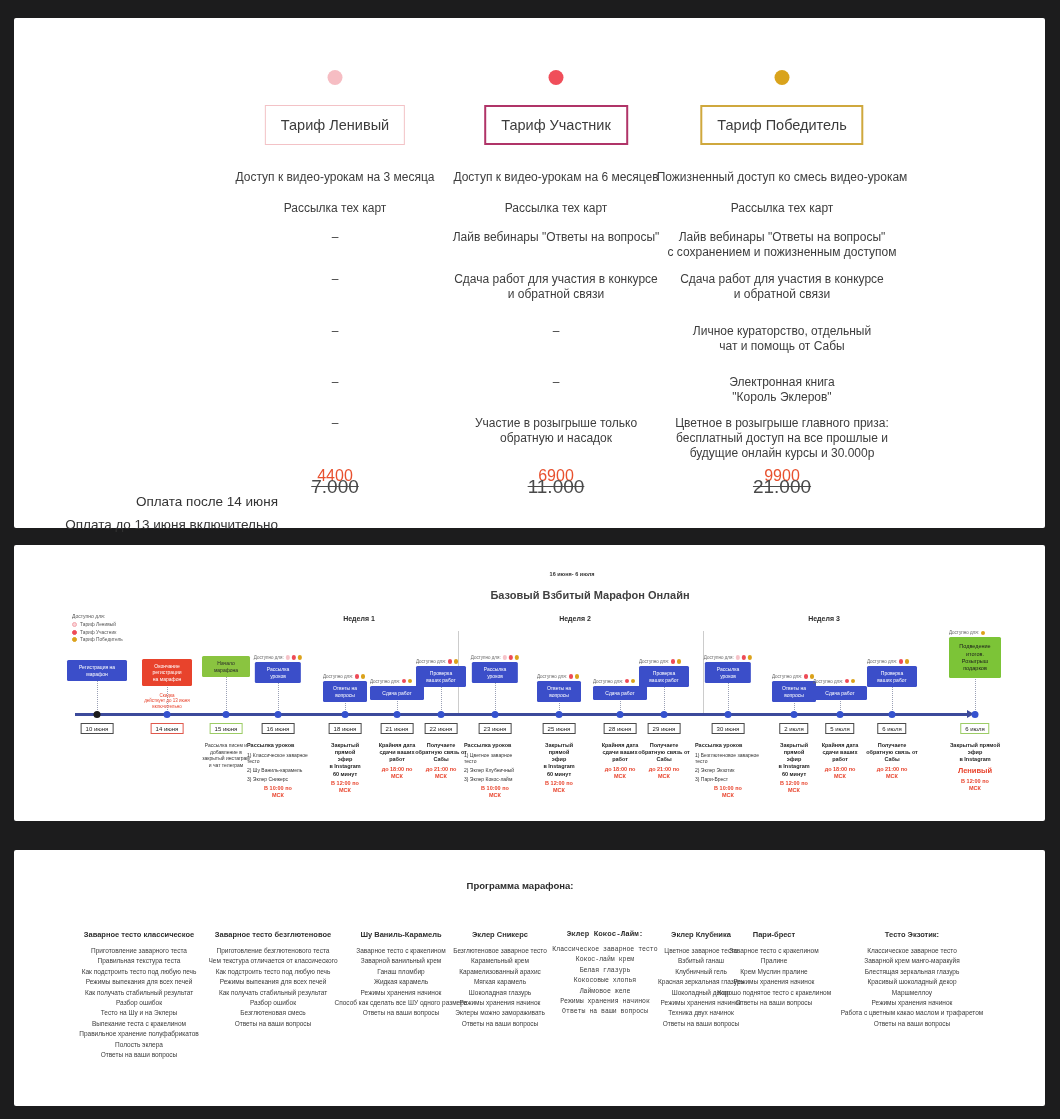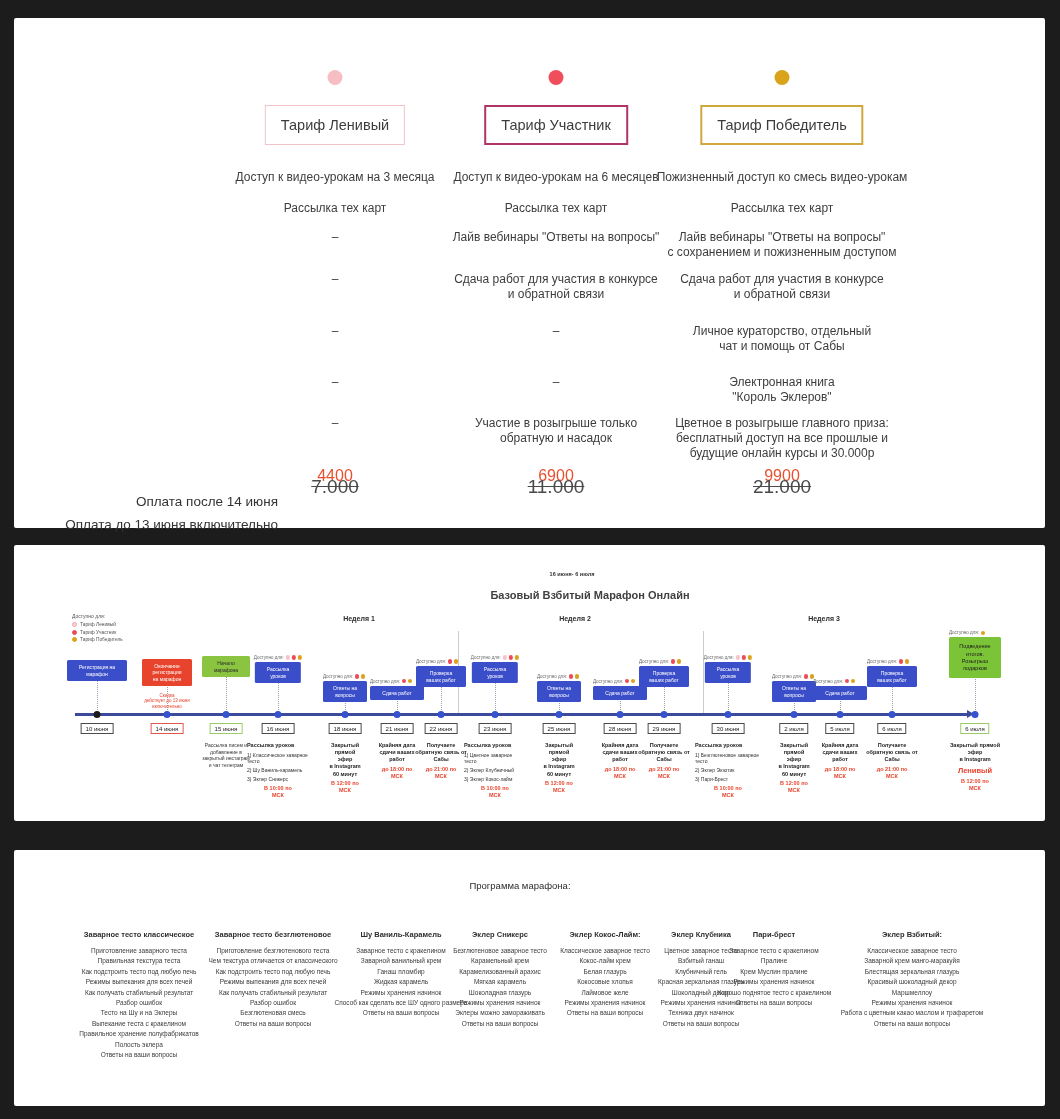--- a/index.html
+++ b/index.html
@@ -84,27 +84,27 @@
   .tl-evs > .tl-ev:nth-child(3) .ev-date,.tl-evs > .tl-ev:nth-child(16) .ev-date{--dbc:#9ccc65;}
   .ev-desc{position:absolute;top:29px;left:0;transform:translateX(-50%);width:calc(var(--w,56)*1px);display:flex;flex-direction:column;gap:2.5px;}
   .dline{font-size:5.5px;line-height:1.3;color:#1d1d1d;font-weight:bold;text-align:center;white-space:pre-line;}
   .dline[data-s="boldleft"]{text-align:left;}
   .dline[data-s="plain"]{font-weight:normal;text-align:left;font-size:5px;color:#333;}
   .dline[data-s="note"]{font-weight:normal;font-size:5px;color:#333;}
   .dline[data-s="red"]{color:#e8432c;}
   .dline[data-s="redbig"]{color:#e8432c;font-size:7.5px;}
 
   
-  .prog-title{position:absolute;left:506px;top:30px;transform:translateX(-50%);font-size:9.5px;font-weight:normal;color:#2d2d2d;white-space:nowrap;}
+  .prog-title{position:absolute;left:506px;top:30px;transform:translateX(-50%);font-size:9.5px;font-weight:bold;color:#2d2d2d;white-space:nowrap;}
   .pcol{position:absolute;top:80px;transform:translateX(-50%);text-align:center;}
   .pcols > .pcol:nth-child(1){left:125px;width:180px;}
   .pcols > .pcol:nth-child(2){left:259px;width:185px;}
   .pcols > .pcol:nth-child(3){left:387px;width:145px;}
   .pcols > .pcol:nth-child(4){left:486px;width:155px;}
-  .pcols > .pcol:nth-child(5){left:591px;width:150px;}
+  .pcols > .pcol:nth-child(5){left:591px;width:150px;font-family:Liberation Mono, monospace;}
   .pcols > .pcol:nth-child(6){left:687px;width:160px;}
   .pcols > .pcol:nth-child(7){left:760px;width:155px;}
   .pcols > .pcol:nth-child(8){left:898px;width:190px;}
   .pcol-title{font-size:7.5px;font-weight:bold;color:#2e2e2e;margin-bottom:7px;}
   .pitem{font-size:6.5px;line-height:1.6;color:#3b3b3b;}
 </style>
 </head>
 <body>
 
 <div class="card card1">
@@ -835,21 +835,21 @@
 
             <div class="pitem">Режимы хранения начинок</div>
 
             <div class="pitem">Хорошо поднятое тесто с кракелином</div>
 
             <div class="pitem">Ответы на ваши вопросы</div>
           </div>
       </div>
 
       <div class="pcol">
-        <div class="pcol-title">Эклер Взбитый:</div>
+        <div class="pcol-title">Тесто Экзотик:</div>
         <div>
 
             <div class="pitem">Классическое заварное тесто</div>
 
             <div class="pitem">Заварной крем манго-маракуйя</div>
 
             <div class="pitem">Блестящая зеркальная глазурь</div>
 
             <div class="pitem">Красивый шоколадный декор</div>
 

